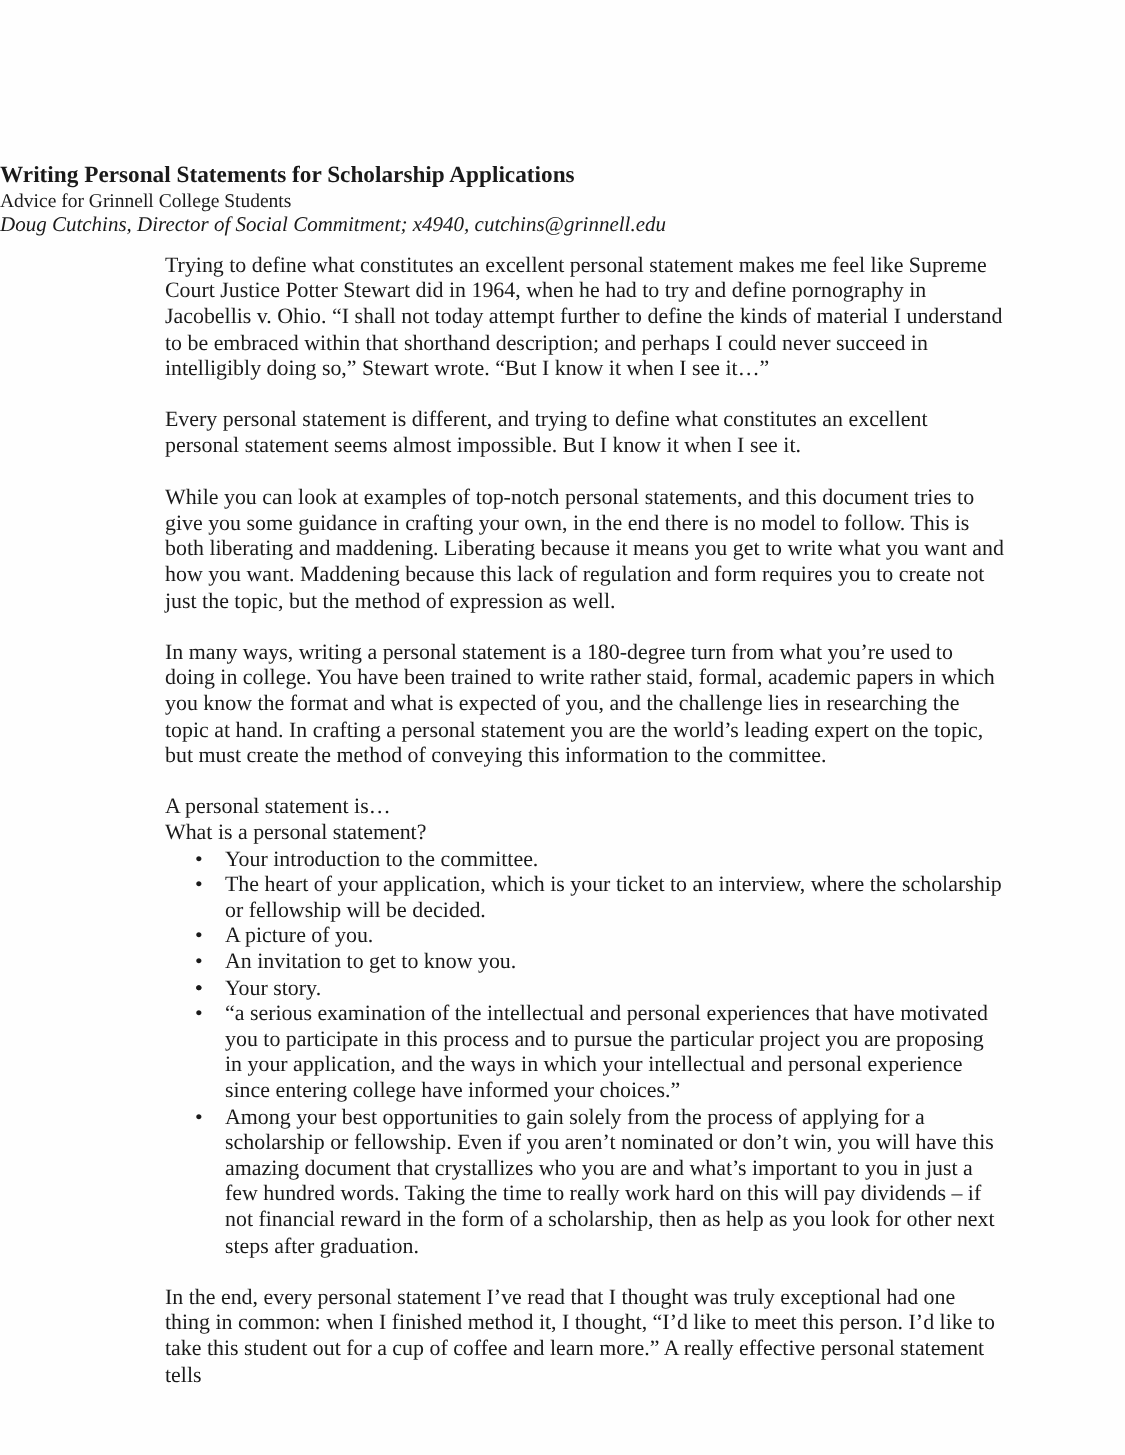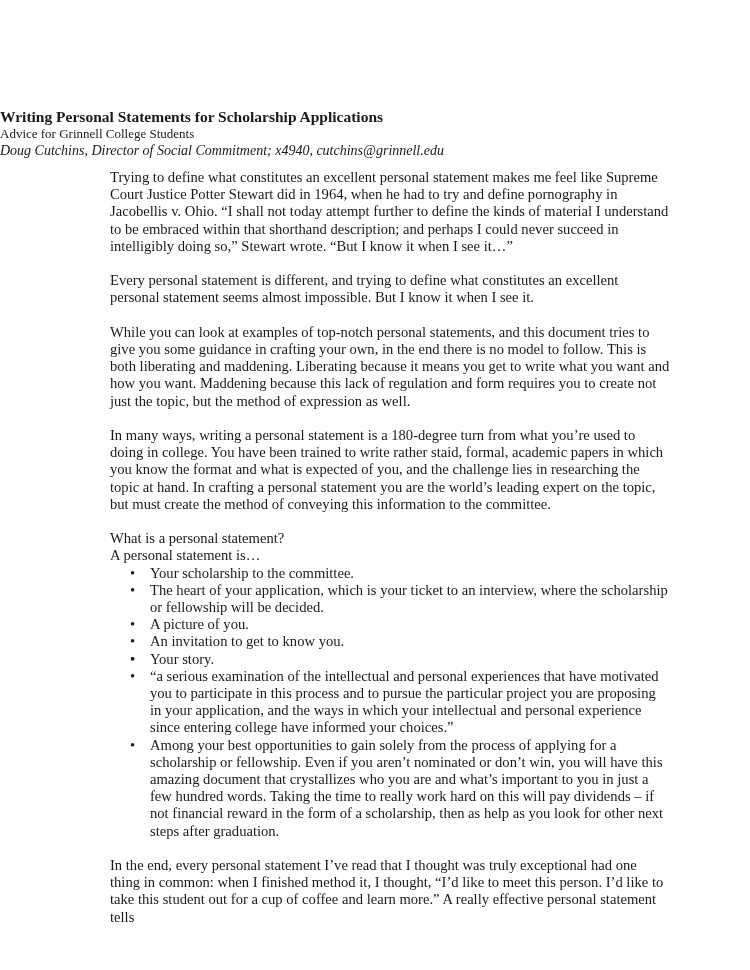--- a/index.html
+++ b/index.html
@@ -26,24 +26,24 @@
     <div class="title">Writing Personal Statements for Scholarship Applications</div>
     <div class="subtitle">Advice for Grinnell College Students</div>
     <div class="author">Doug Cutchins, Director of Social Commitment; x4940, cutchins@grinnell.edu</div>
   </div>
 
   <div class="body">
     <p><span>Trying to define what constitutes an excellent personal statement makes me feel like Supreme Court Justice Potter Stewart did in 1964, when he had to try and define pornography in </span><span class="it">Jacobellis v. Ohio</span><span>.  “I shall not today attempt further to define the kinds of material I understand to be embraced within that shorthand description; and perhaps I could never succeed in intelligibly doing so,” Stewart wrote.  “But I know it when I see it…”</span></p>
     <p>Every personal statement is different, and trying to define what constitutes an excellent personal statement seems almost impossible.  But I know it when I see it.</p>
     <p>While you can look at examples of top-notch personal statements, and this document tries to give you some guidance in crafting your own, in the end there is no model to follow.  This is both liberating and maddening.  Liberating because it means you get to write what you want and how you want.  Maddening because this lack of regulation and form requires you to create not just the topic, but the method of expression as well.</p>
     <p>In many ways, writing a personal statement is a 180-degree turn from what you’re used to doing in college.  You have been trained to write rather staid, formal, academic papers in which you know the format and what is expected of you, and the challenge lies in researching the topic at hand.  In crafting a personal statement you are the world’s leading expert on the topic, but must create the method of conveying this information to the committee.</p>
+    <p class="tight">A personal statement is…</p>
     <p class="tight it">What is a personal statement?</p>
-    <p class="tight">A personal statement is…</p>
     <ul>
-      <li><span class="bullet">•</span><span>Your scholarship to the committee.</span></li>
+      <li><span class="bullet">•</span><span>Your introduction to the committee.</span></li>
       <li><span class="bullet">•</span><span>The heart of your application, which is your ticket to an interview, where the scholarship or fellowship will be decided.</span></li>
       <li><span class="bullet">•</span><span>A picture of you.</span></li>
       <li><span class="bullet">•</span><span>An invitation to get to know you.</span></li>
       <li><span class="bullet">•</span></li>
       <li><span class="bullet">•</span><span>Your story.</span></li>
       <li><span class="bullet">•</span><span>“a serious examination of the intellectual and personal experiences that have motivated you to participate in this process and to pursue the particular project you are proposing in your application, and the ways in which your intellectual and personal experience since entering college have informed your choices.”</span></li>
       <li><span class="bullet">•</span><span>Among your best opportunities to gain solely from the process of applying for a scholarship or fellowship.  Even if you aren’t nominated or don’t win, you will have this amazing document that crystallizes who you are and what’s important to you in just a few hundred words.  Taking the time to really work hard on this will pay dividends – if not financial reward in the form of a scholarship, then as help as you look for other next steps after graduation.</span></li>
     </ul>
     <p>In the end, every personal statement I’ve read that I thought was truly exceptional had one thing in common: when I finished method it, I thought, “I’d like to meet this person.  I’d like to take this student out for a cup of coffee and learn more.”  A really effective personal statement tells</p>
   </div>

